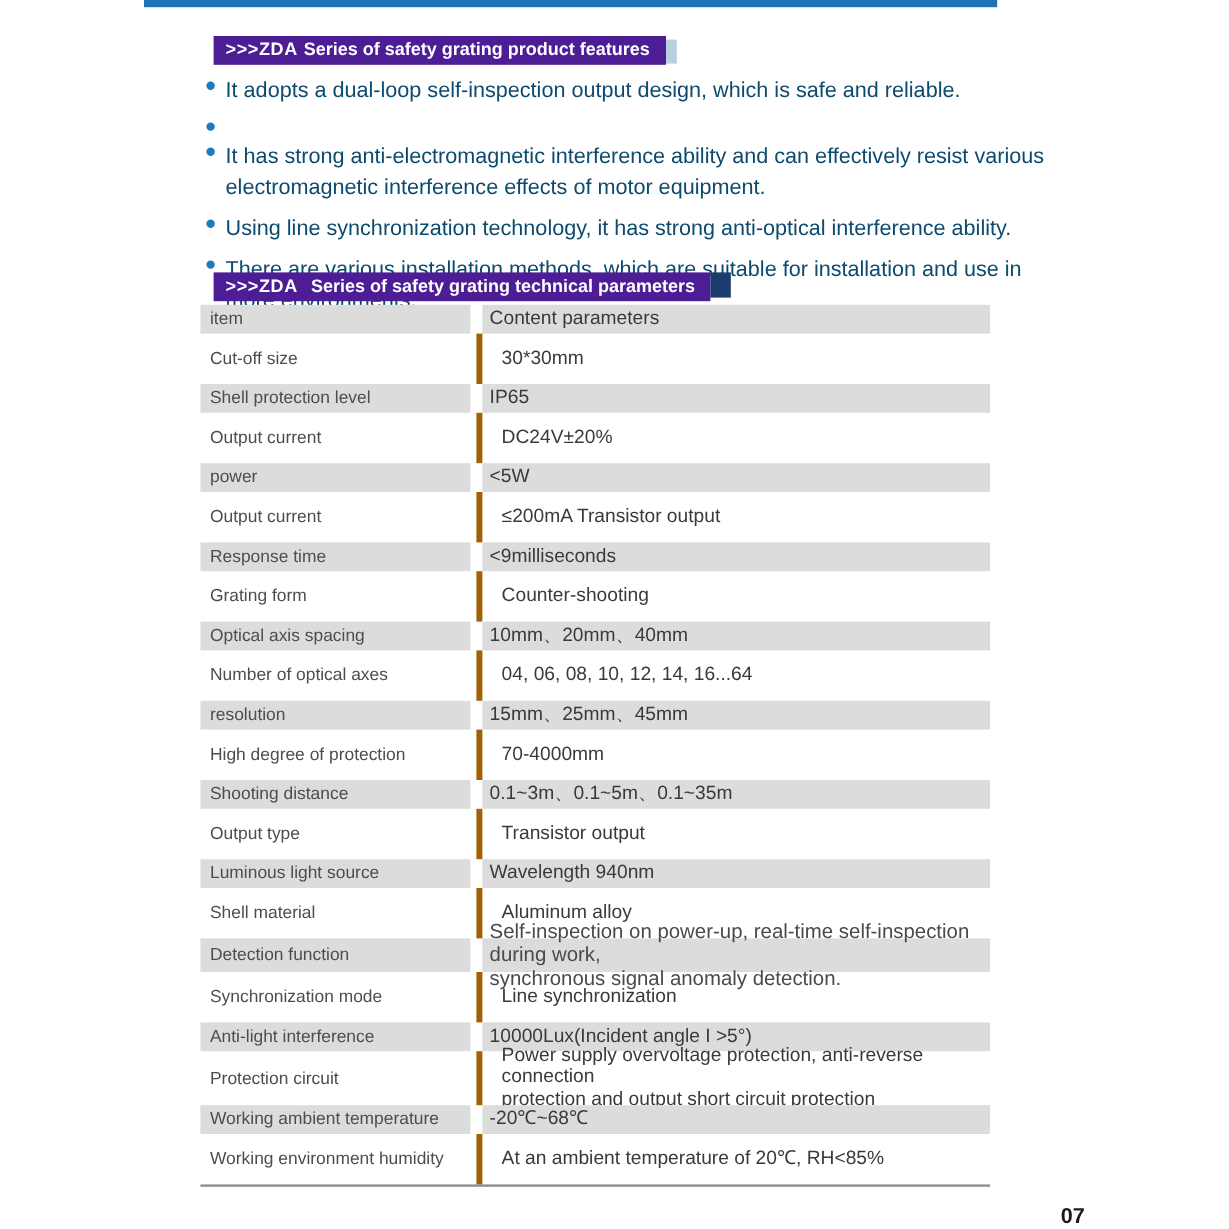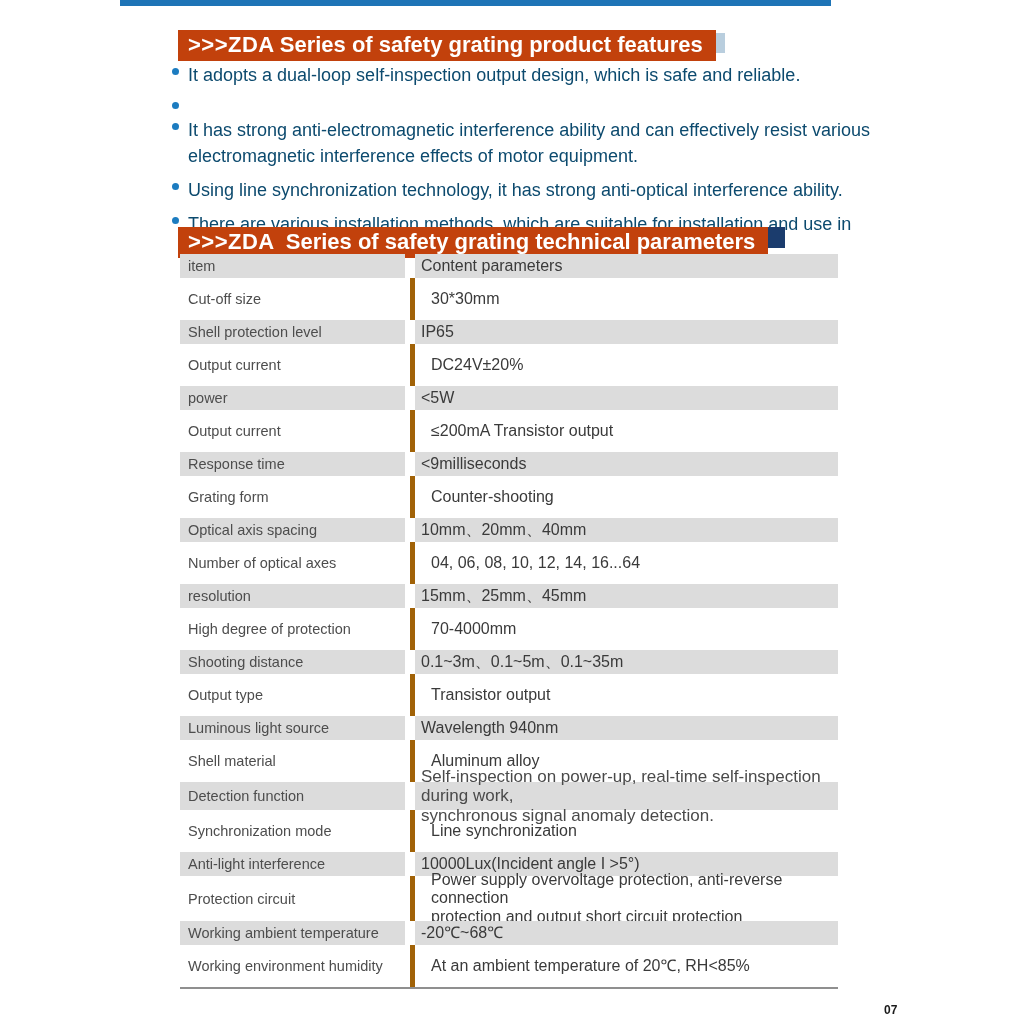--- a/index.html
+++ b/index.html
@@ -12,23 +12,23 @@
     color: #3c3c3c;
   }
   .top-bar {
     position: absolute; left: 120px; top: 0; width: 711px; height: 6px;
     background: #1e74b6;
   }
   
   .badge-wrap { position: absolute; left: 178px; }
   .badge {
     display: inline-block;
-    background: #c2410c;
+    background: #4c1d95;
     color: #ffffff;
-    font-size: 22px;
+    font-size: 15px;
     padding: 4px 13px 5px 10px;
     line-height: 1;
     white-space: nowrap;
   }
   .badge .prefix { font-weight: bold; letter-spacing: 0.5px; }
   .badge .rest { font-weight: 600; margin-left: 5px; }
   .badge2 .rest { margin-left: 11px; }
   .badge-wrap .light-tab {
     display: inline-block; vertical-align: top;
     width: 9px; height: 20px; margin-top: 3px;
@@ -45,21 +45,21 @@
   .bullet .dot {
     flex: 0 0 auto;
     width: 7px; height: 7px; border-radius: 50%;
     background: #1c7cc0; margin: 6px 9px 0 0;
   }
   .bullet .txt {
     font-size: 18px; color: #0c4a6e; line-height: 1.45;
     white-space: pre-line;
   }
   
-  .spec-table { position: absolute; left: 180px; top: 254px; width: 658px;
+  .spec-table { position: absolute; left: 167px; top: 254px; width: 658px;
     border-bottom: 2px solid #8f8f8f; }
   .trow { display: flex; align-items: center; }
   .trow.gray { height: 24px; margin: 0; }
   .trow.gray.tall { height: 28px; }
   .trow.white { height: 42px; }
   .trow.white.tall { height: 45px; }
   .trow .lbl {
     flex: 0 0 230px; box-sizing: border-box;
     padding-left: 8px; font-size: 14.5px; color: #4d4d4d;
     align-self: stretch; display: flex; align-items: center;
@@ -70,21 +70,21 @@
     align-self: stretch; display: flex; align-items: center;
     white-space: pre-line; line-height: 1.15;
   }
   .trow.gray .lbl { background: #dcdcdc; flex-basis: 225px; margin-right: 10px; padding-left: 8px; }
   .trow.gray .val { background: #dcdcdc; padding-left: 6px; }
   .trow.white .val { border-left: 5px solid #a16207; }
   .trow .val.small { font-size: 17px; color: #4a4a4a; }
   
   .page-num {
     position: absolute; left: 884px; top: 1003px;
-    font-size: 12px; font-weight: bold; color: #1a1a1a;
+    font-size: 18px; font-weight: bold; color: #1a1a1a;
   }
 </style>
 </head>
 <body>
 
 <div class="top-bar"></div>
 
 <div class="badge-wrap" style="top: 30px;">
   <span class="badge"><span class="prefix">&gt;&gt;&gt;ZDA</span><span class="rest">Series of safety grating product features</span></span><span class="light-tab"></span>
 </div>

